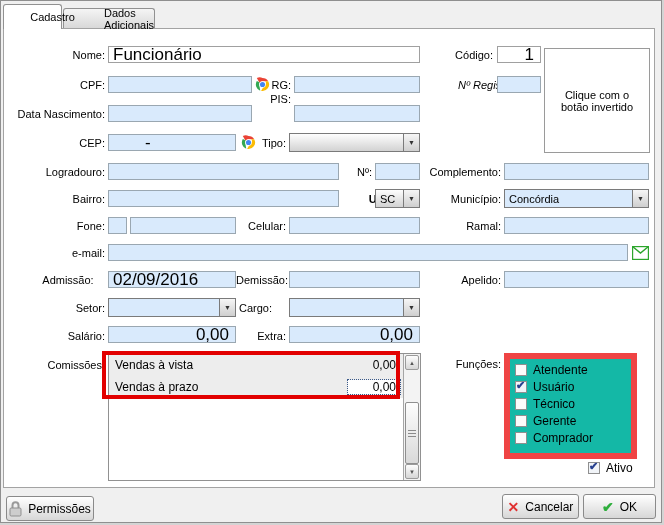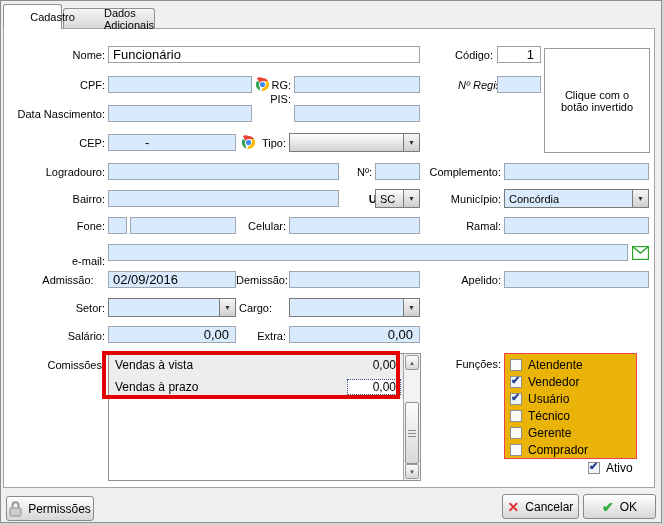--- a/index.html
+++ b/index.html
@@ -14,21 +14,21 @@
   
   .tab { position:absolute; border:1px solid #919191; border-bottom:none;
          border-radius:3px 3px 0 0; display:flex; align-items:center; justify-content:center;padding-left:40px; }
   .tab.active { background:#fff; z-index:3; }
   .tab.inactive { background:linear-gradient(#f5f5f5,#d8d8d8); z-index:1; }
   .panel { position:absolute; background:#fff; border:1px solid #a3a3a3; z-index:0; }
   
   .lbl { position:absolute; text-align:right; white-space:nowrap; }
   
   .fld { position:absolute; height:17px; border:1px solid #9aa7b1; background:#d9eafc;
-         font-family:"Liberation Sans",sans-serif; font-size:13px; padding:0 4px; color:#000; }
+         font-family:"Liberation Sans",sans-serif; font-size:17px; padding:0 4px; color:#000; }
   .fld.white { background:#fff; border-color:#a0a0a0; }
   .fld.ralign { text-align:right; padding-right:6px; }
   .fld.cep-pad { padding-left:36px; }
   
   .combo { position:absolute; height:19px; border:1px solid #7a7a7a; display:flex; background:#d9eafc; }
   .combo.gray { background:linear-gradient(#fefefe,#d2d2d2); }
   .combo-text { flex:1; display:flex; align-items:center; padding:0 4px; overflow:hidden; }
   .combo-btn { width:16px; border-left:1px solid #7a7a7a; background:linear-gradient(#f6f6f6,#cfcfcf);
                display:flex; align-items:center; justify-content:center; font-size:7px; color:#333; }
   
@@ -47,21 +47,21 @@
   .sbtn { position:absolute; left:1px; width:14px; height:15px; border:1px solid #9a9a9a; border-radius:2px;
           background:linear-gradient(#fdfdfd,#d6d6d6); display:flex; align-items:center; justify-content:center;
           font-size:6px; color:#555; }
   .sthumb { position:absolute; left:1px; width:14px; border:1px solid #8f8f8f; border-radius:2px;
             background:linear-gradient(#fdfdfd,#d9d9d9); }
   .grip { position:absolute; left:2px; top:50%; width:8px; height:1px; background:#8a8a8a;
           box-shadow:0 -3px 0 #8a8a8a, 0 3px 0 #8a8a8a; }
   
   .red-rect { position:absolute; border:4px solid #e20000; z-index:6; pointer-events:none; }
   
-  .funcbox { position:absolute; background:#eab308; border:1px solid #ef4444; }
+  .funcbox { position:absolute; background:#14b8a6; border:6px solid #ef4444; }
   .funcrow { display:flex; align-items:center; height:17px; padding-left:5px; gap:6px; font-size:12px; }
   .cb { width:12px; height:12px; border:1px solid #8f8f8f; background:#fbfbfb; position:relative; flex:0 0 12px; }
   .cb.checked { background:#f1f4f8; }
   .cb.checked::after { content:"\2714"; position:absolute; left:0px; top:-3px;
                        font-size:11px; font-weight:bold; color:#27408f; }
   
   .btn { position:absolute; border:1px solid #8a8a8a; border-radius:3px;
          background:linear-gradient(#ffffff,#d7d7d7); display:flex; align-items:center;
          justify-content:center; gap:6px; font-size:12px; color:#000; cursor:default; }
   .xglyph { color:#e03030; font-weight:bold; font-size:14px; line-height:1; }
@@ -149,21 +149,21 @@
   </div>
 
   <div class="lbl" style="left:30px; top:219px; width:74px;">Fone:</div>
   <input class="fld" style="left: 107px; top: 216px; width: 19px; padding: 0px 2px;" value="">
   <input class="fld" style="left: 129px; top: 216px; width: 106px;" value="">
   <div class="lbl" style="left:240px; top:219px; width:45px;">Celular:</div>
   <input class="fld" style="left: 288px; top: 216px; width: 131px;" value="">
   <div class="lbl" style="left:420px; top:219px; width:80px;">Ramal:</div>
   <input class="fld" style="left: 503px; top: 216px; width: 145px;" value="">
 
-  <div class="lbl" style="left:30px; top:246px; width:74px;margin-top:8px;">e-mail:</div>
+  <div class="lbl" style="left:30px; top:246px; width:74px;">e-mail:</div>
   <input class="fld" style="left: 107px; top: 243px; width: 520px;" value="">
   <svg class="env-ic" style="left:631px; top:245px;" width="17" height="14" viewBox="0 0 17 14">
     <rect x="0.5" y="0.5" width="16" height="13" fill="#ffffff" stroke="#2ca52c" stroke-width="1.4"></rect>
     <path d="M0.5 0.5 L8.5 7 L16.5 0.5" fill="none" stroke="#2ca52c" stroke-width="1.4"></path>
   </svg>
 
   <div class="lbl" style="left:30px; top:273px; width:74px;text-align:center;">Admissão:</div>
   <input class="fld" style="left: 107px; top: 270px; width: 128px;" value="02/09/2016">
   <div class="lbl" style="left:235px; top:273px; width:50px;">Demissão:</div>
   <input class="fld" style="left: 288px; top: 270px; width: 131px;" value="">
@@ -207,24 +207,20 @@
   <div class="red-rect" style="left:101px; top:350px; width:298px; height:48px;"></div>
 
   <div class="lbl" style="left:430px; top:357px; width:70px;">Funções:</div>
   <div class="funcbox" style="left:503px; top:352px; width:133px; height:106px; padding-top:2px;">
     <div class="funcrow">
       <span class="cb"></span>
       <span>Atendente</span>
     </div>
     <div class="funcrow">
       <span class="cb checked"></span>
-      <span>Vendedor</span>
-    </div>
-    <div class="funcrow">
-      <span class="cb checked"></span>
       <span>Usuário</span>
     </div>
     <div class="funcrow">
       <span class="cb"></span>
       <span>Técnico</span>
     </div>
     <div class="funcrow">
       <span class="cb"></span>
       <span>Gerente</span>
     </div>

